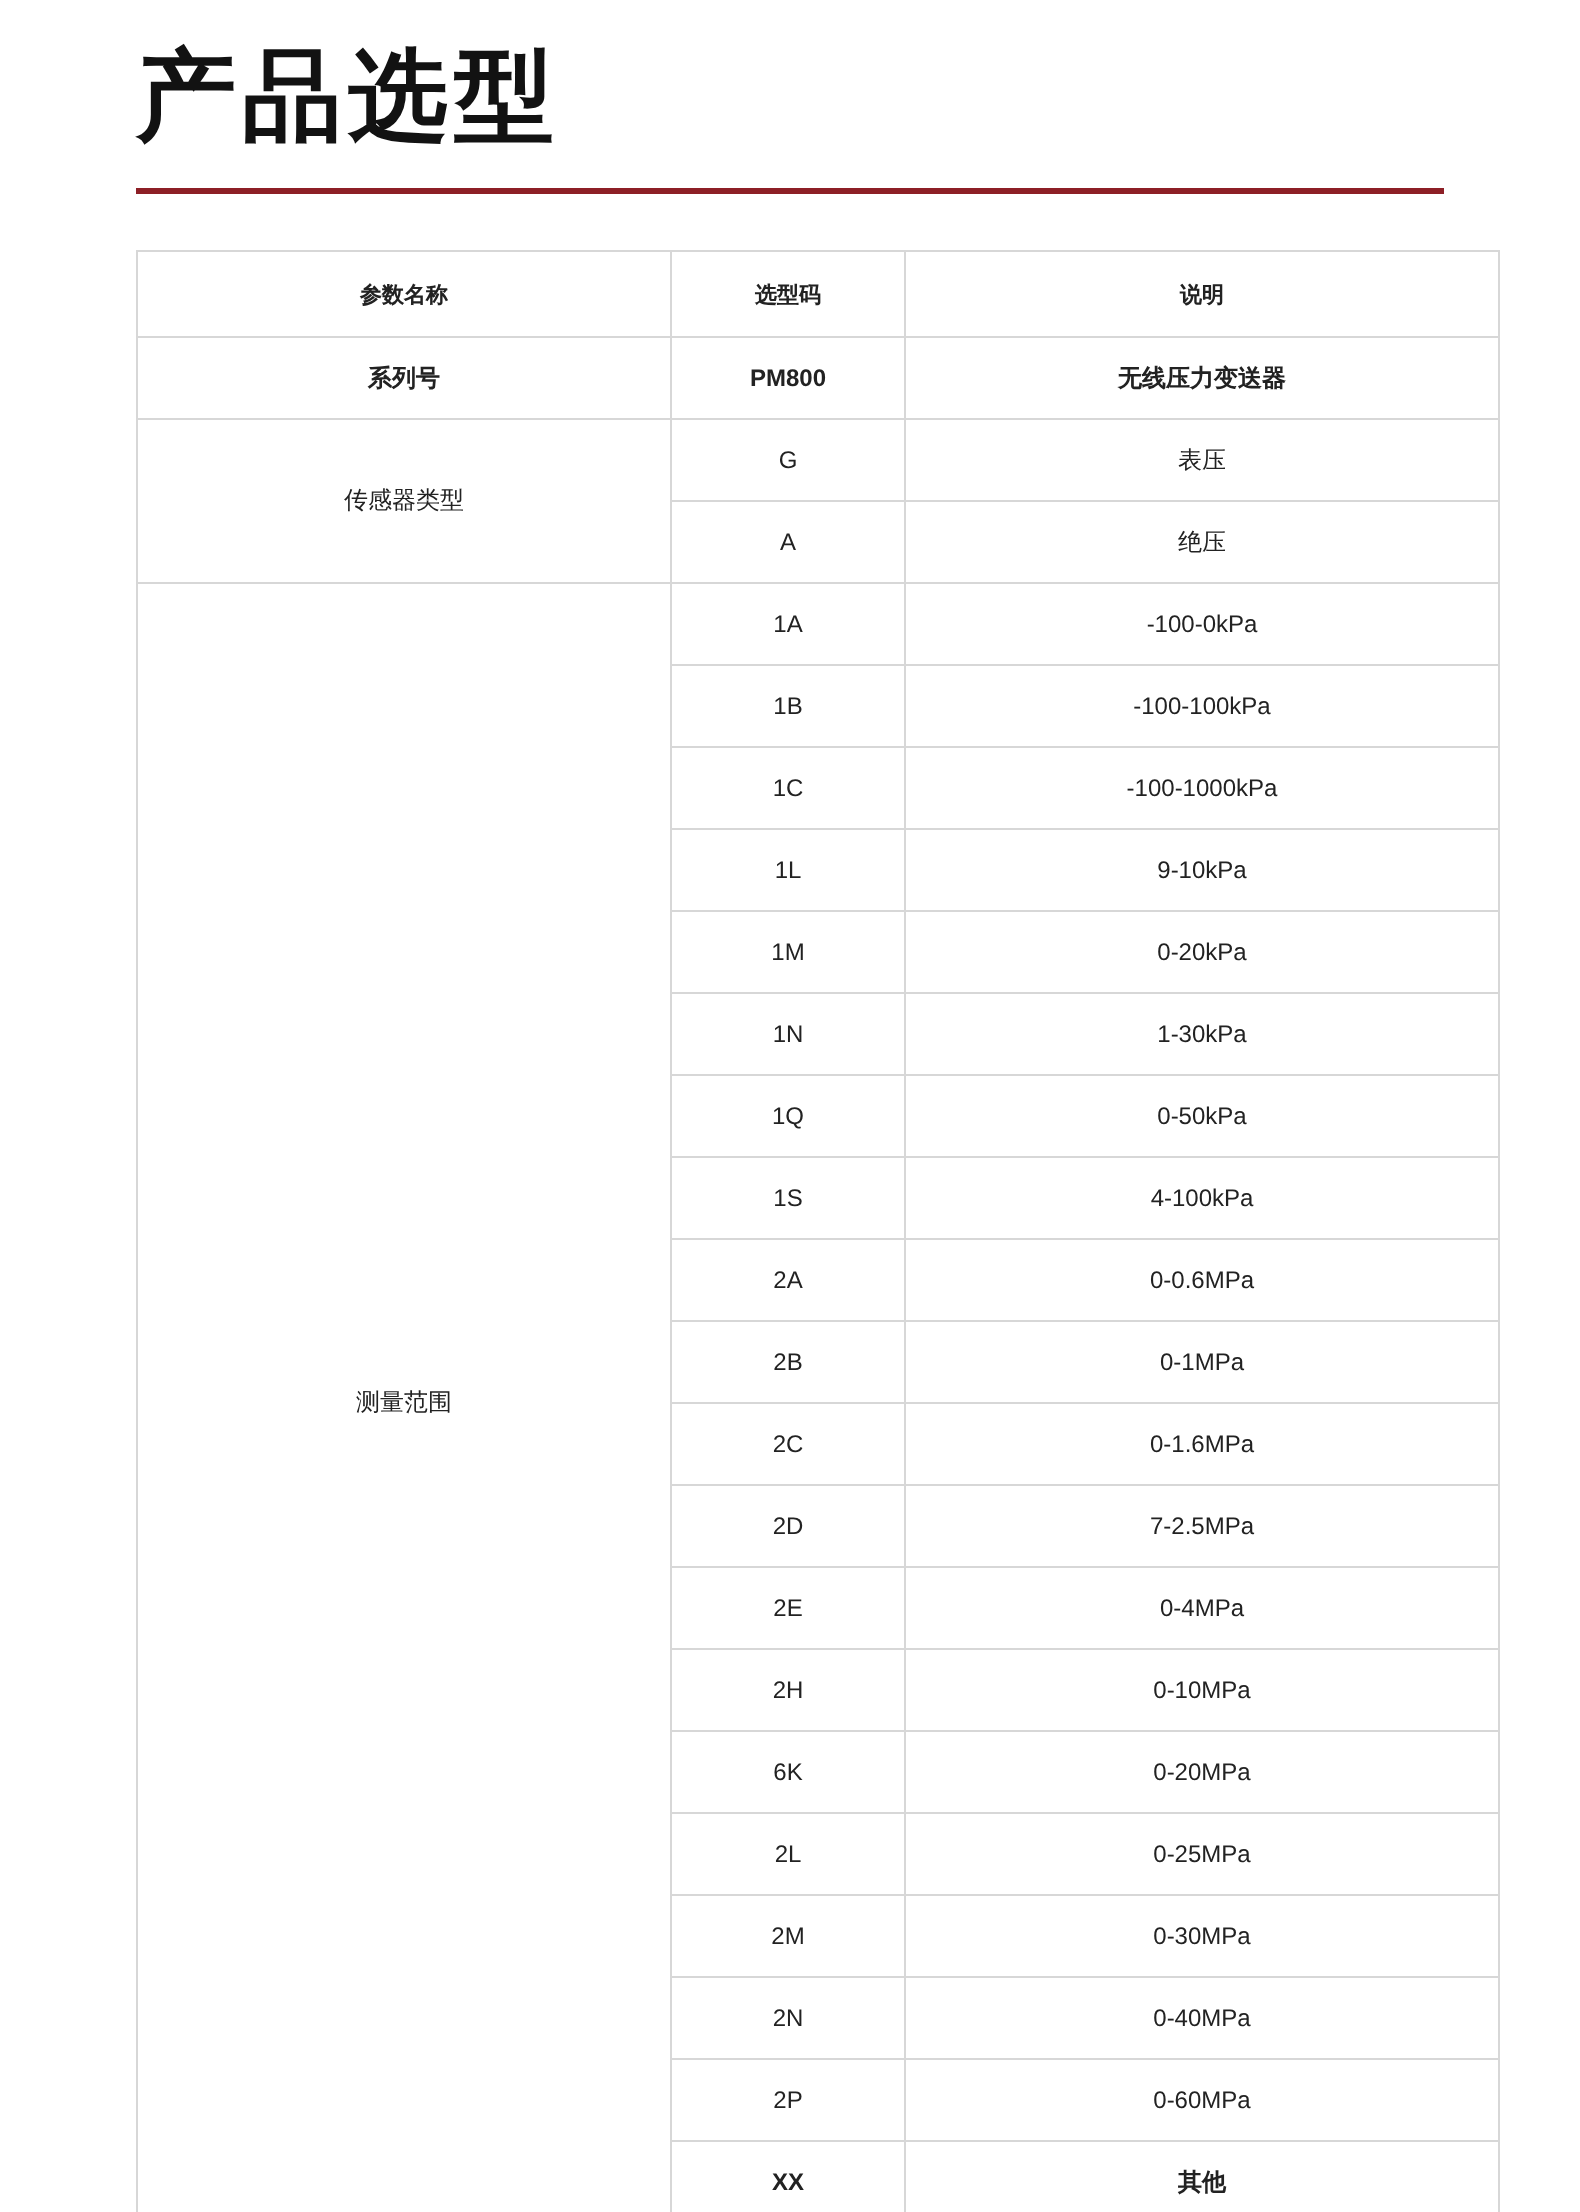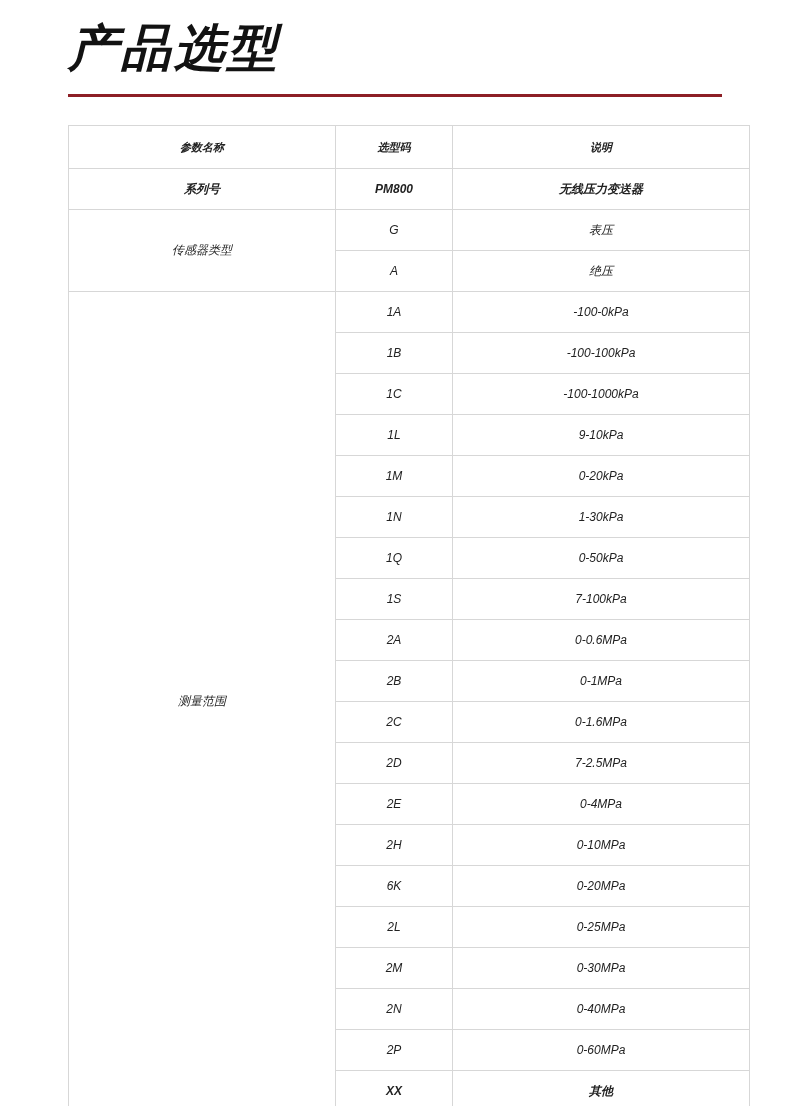--- a/index.html
+++ b/index.html
@@ -12,21 +12,20 @@
     background: #ffffff;
     font-family: "Liberation Sans", sans-serif;
     color: #1a1a1a;
     overflow: hidden;
   }
   .page {
     position: relative;
     width: 790px;
     height: 1104px;
     box-sizing: border-box;
-    font-style: italic;
   }
   .title-block {
     padding: 18px 0 0 68px;
   }
   .page-title {
     font-size: 50px;
     line-height: 1.2;
     font-weight: bold;
     letter-spacing: 3px;
     color: #121212;
@@ -125,21 +124,21 @@
           <tr>
             <td class="col-code">1N</td>
             <td class="col-desc">1-30kPa</td>
           </tr>
           <tr>
             <td class="col-code">1Q</td>
             <td class="col-desc">0-50kPa</td>
           </tr>
           <tr>
             <td class="col-code">1S</td>
-            <td class="col-desc">7-100kPa</td>
+            <td class="col-desc">4-100kPa</td>
           </tr>
           <tr>
             <td class="col-code">2A</td>
             <td class="col-desc">0-0.6MPa</td>
           </tr>
           <tr>
             <td class="col-code">2B</td>
             <td class="col-desc">0-1MPa</td>
           </tr>
           <tr>

